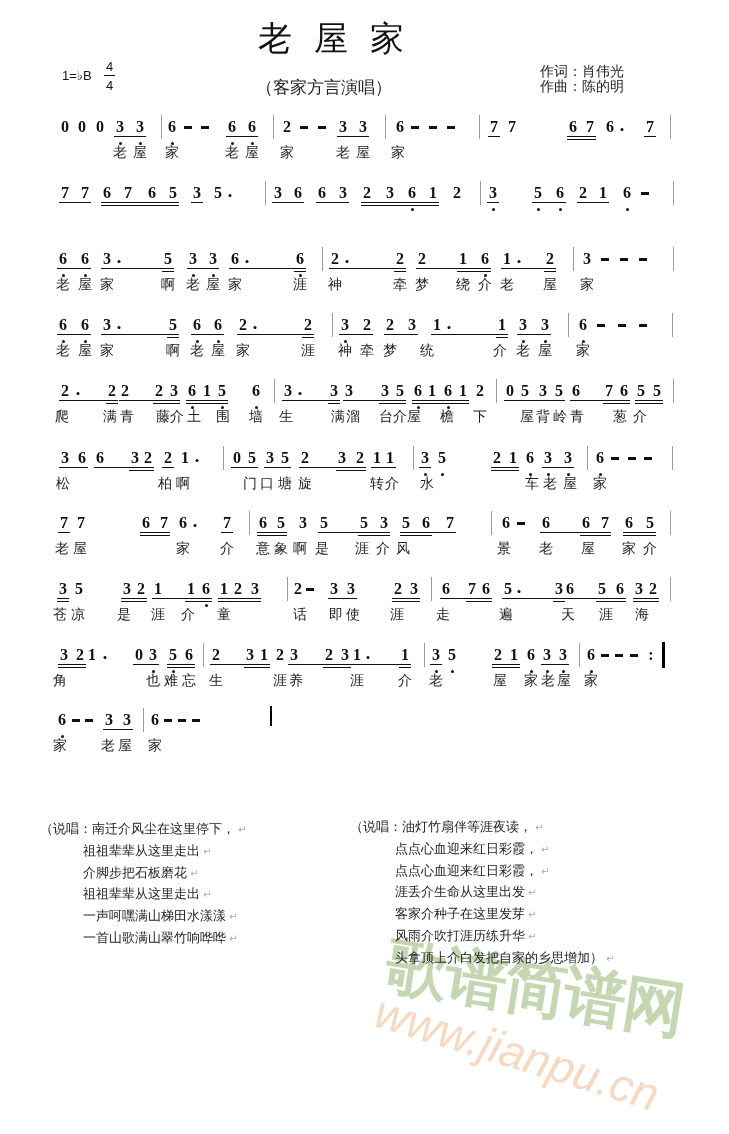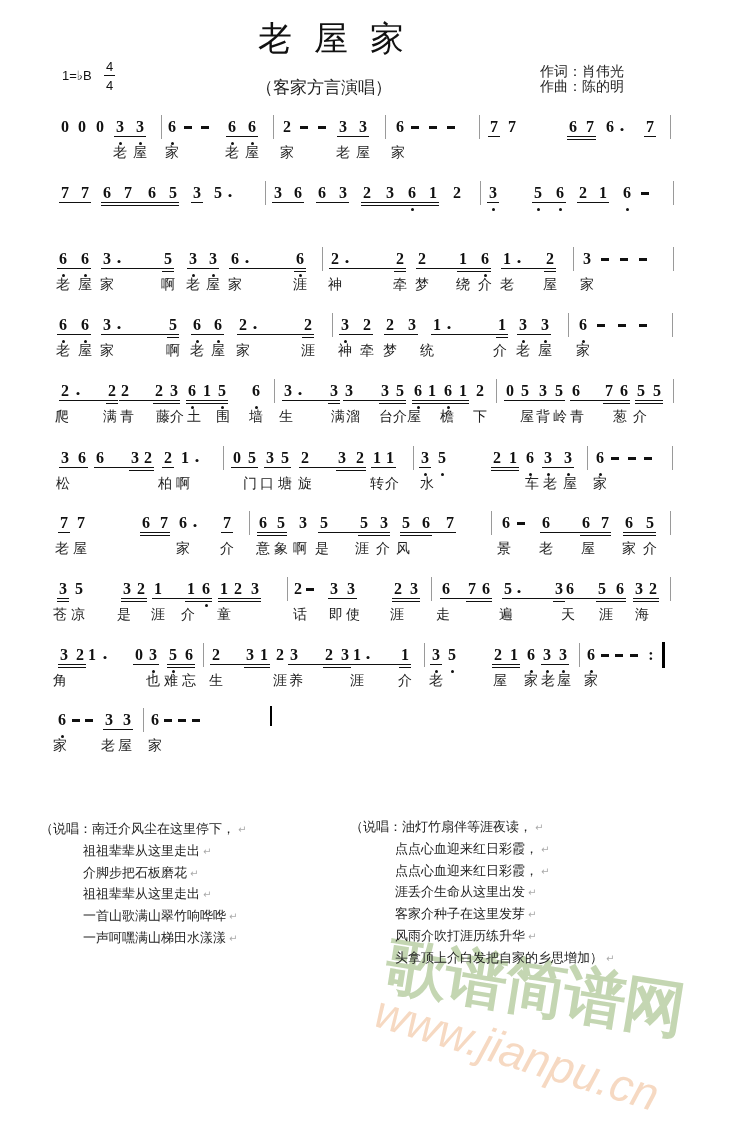--- a/index.html
+++ b/index.html
@@ -600,22 +600,22 @@
   </div>
 
 <div class="abs wm-cn">歌谱简谱网</div>
 <div class="abs wm-url">www.jianpu.cn</div>
 
 <div class="abs narr left" style="left:40px;top:819px;">
   <div><span>（说唱：南迁介风尘在这里停下，</span><span class="ret">↵</span></div>
   <div class="ind"><span>祖祖辈辈从这里走出</span><span class="ret">↵</span></div>
   <div class="ind"><span>介脚步把石板磨花</span><span class="ret">↵</span></div>
   <div class="ind"><span>祖祖辈辈从这里走出</span><span class="ret">↵</span></div>
+  <div class="ind"><span>一声呵嘿满山梯田水漾漾</span><span class="ret">↵</span></div>
   <div class="ind"><span>一首山歌满山翠竹响哗哗</span><span class="ret">↵</span></div>
-  <div class="ind"><span>一声呵嘿满山梯田水漾漾</span><span class="ret">↵</span></div>
 </div>
 
 <div class="abs narr right" style="left:350px;top:817px;">
   <div><span>（说唱：油灯竹扇伴等涯夜读，</span><span class="ret">↵</span></div>
   <div class="ind"><span>点点心血迎来红日彩霞，</span><span class="ret">↵</span></div>
   <div class="ind"><span>点点心血迎来红日彩霞，</span><span class="ret">↵</span></div>
   <div class="ind"><span>涯丢介生命从这里出发</span><span class="ret">↵</span></div>
   <div class="ind"><span>客家介种子在这里发芽</span><span class="ret">↵</span></div>
   <div class="ind"><span>风雨介吹打涯历练升华</span><span class="ret">↵</span></div>
   <div class="ind"><span>头拿顶上介白发把自家的乡思增加）</span><span class="ret">↵</span></div>

